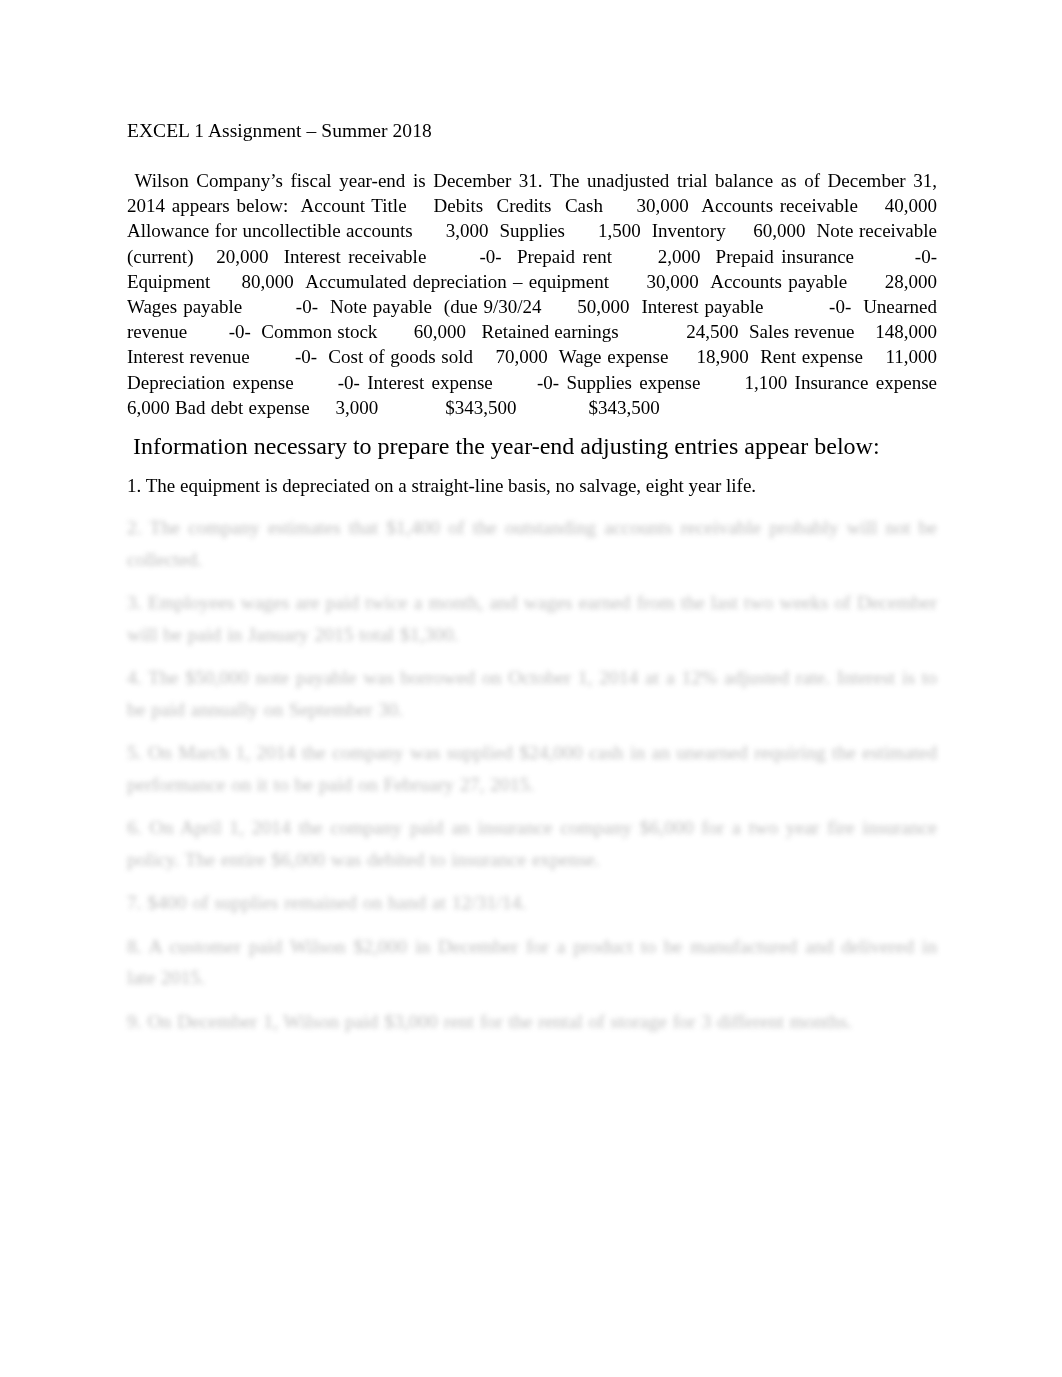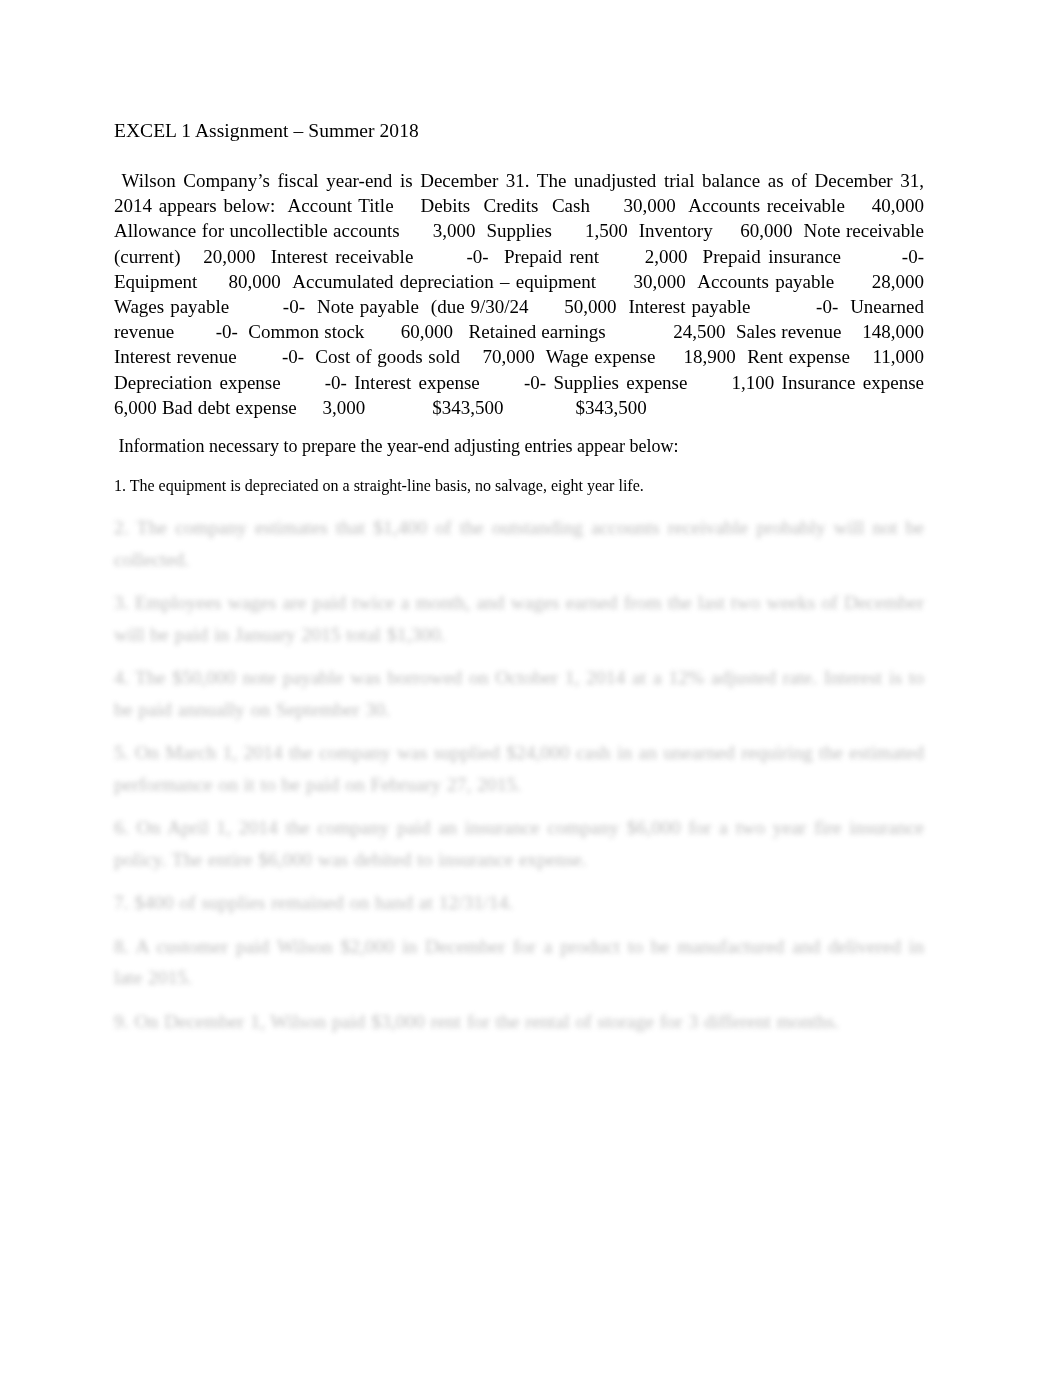--- a/index.html
+++ b/index.html
@@ -15,21 +15,21 @@
   .page {
     position: relative;
     width: 1062px;
     height: 1377px;
     background: #ffffff;
     overflow: hidden;
     margin: 0 auto;
   }
   .content {
     position: absolute;
-    left: 114px;
+    left: 127px;
     top: 118px;
     width: 810px;
   }
 
   
   .doc-title {
     font-size: 19.5px;
     line-height: 25px;
     letter-spacing: 0.05px;
     white-space: pre-wrap;
@@ -39,26 +39,26 @@
   }
   .trial-balance {
     font-size: 19px;
     line-height: 25.2px;
     text-align: justify;
     text-justify: inter-word;
     white-space: pre-wrap;
     word-spacing: 0.4px;
   }
   .info-line {
-    font-size: 18px;
+    font-size: 24px;
     line-height: 25px;
     white-space: pre-wrap;
   }
   .item-sharp {
-    font-size: 16px;
+    font-size: 19px;
     line-height: 25px;
     white-space: pre-wrap;
   }
 
   
   .item-blur {
     font-size: 19.5px;
     line-height: 31.5px;
     text-align: justify;
     text-justify: inter-word;

